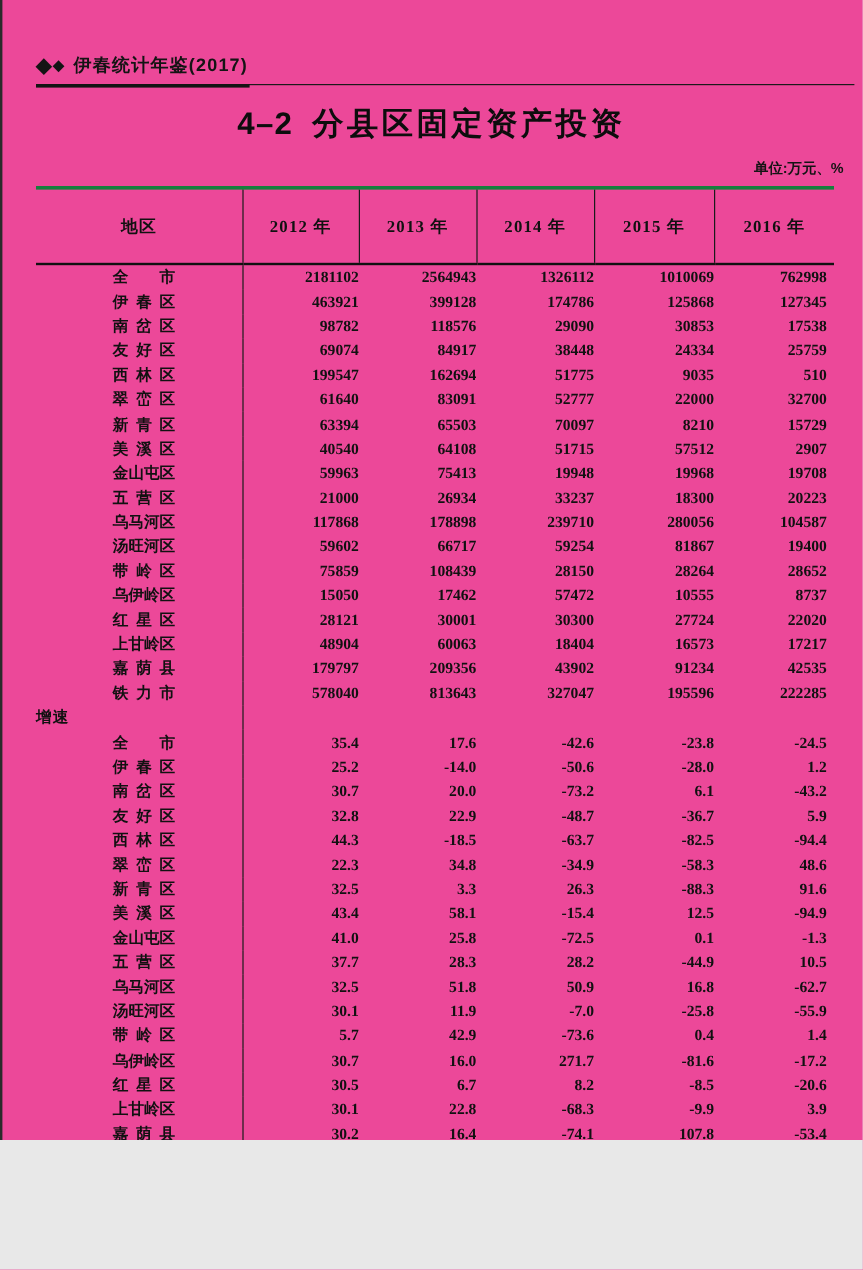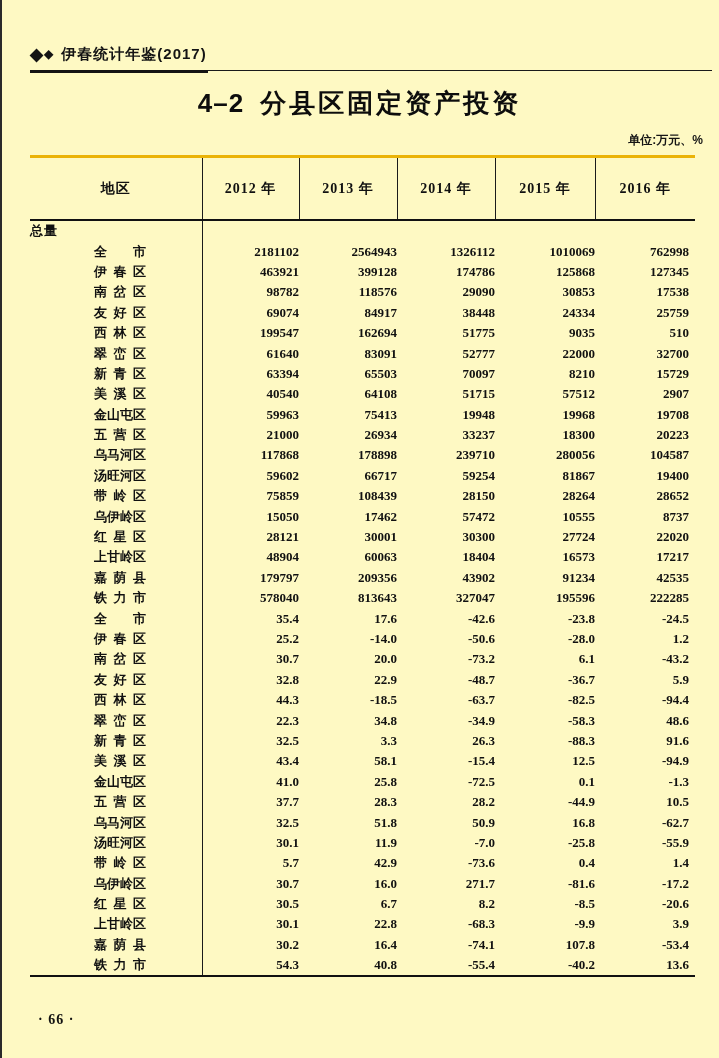--- a/index.html
+++ b/index.html
@@ -3,22 +3,22 @@
 <meta charset="utf-8">
 <style>
   html, body {
     margin: 0;
     padding: 0;
     background: #e8e8e8;
   }
   .page {
     position: relative;
     width: 719px;
-    height: 1058px;
-    background: #fef9c3;
+    height: 950px;
+    background: #ec4899;
     font-family: "Liberation Serif", serif;
     color: #111;
     overflow: hidden;
   }
   .scan-edge {
     position: absolute;
     left: 0; top: 0;
     width: 2px; height: 100%;
     background: #2a2a2a;
   }
@@ -65,21 +65,21 @@
     font-size: 12px;
     color: #141414;
   }
   
   table.stat {
     position: absolute;
     left: 30px; top: 155px;
     width: 665px;
     border-collapse: collapse;
     table-layout: fixed;
-    border-top: 3px solid #eab308;
+    border-top: 3px solid #15803d;
     border-bottom: 2px solid #111;
   }
   table.stat th {
     height: 61px;
     font-size: 14px;
     font-weight: 600;
     text-align: center;
     vertical-align: middle;
     border-bottom: 2px solid #111;
     padding: 0;
@@ -152,28 +152,20 @@
         <th>地区</th>
         <th>2012 年</th>
         <th>2013 年</th>
         <th>2014 年</th>
         <th>2015 年</th>
         <th>2016 年</th>
       </tr>
     </thead>
     <tbody>
         <tr>
-          <td class="section-label">总量</td>
-          <td></td>
-          <td></td>
-          <td></td>
-          <td></td>
-          <td></td>
-        </tr>
-        <tr>
           <td><span class="region">全市</span></td>
           <td class="num">2181102</td>
           <td class="num">2564943</td>
           <td class="num">1326112</td>
           <td class="num">1010069</td>
           <td class="num">762998</td>
         </tr>
         <tr>
           <td><span class="region">伊春区</span></td>
           <td class="num">463921</td>
@@ -304,20 +296,28 @@
         </tr>
         <tr>
           <td><span class="region">铁力市</span></td>
           <td class="num">578040</td>
           <td class="num">813643</td>
           <td class="num">327047</td>
           <td class="num">195596</td>
           <td class="num">222285</td>
         </tr>
         <tr>
+          <td class="section-label">增速</td>
+          <td></td>
+          <td></td>
+          <td></td>
+          <td></td>
+          <td></td>
+        </tr>
+        <tr>
           <td><span class="region">全市</span></td>
           <td class="num">35.4</td>
           <td class="num">17.6</td>
           <td class="num">-42.6</td>
           <td class="num">-23.8</td>
           <td class="num">-24.5</td>
         </tr>
         <tr>
           <td><span class="region">伊春区</span></td>
           <td class="num">25.2</td>

